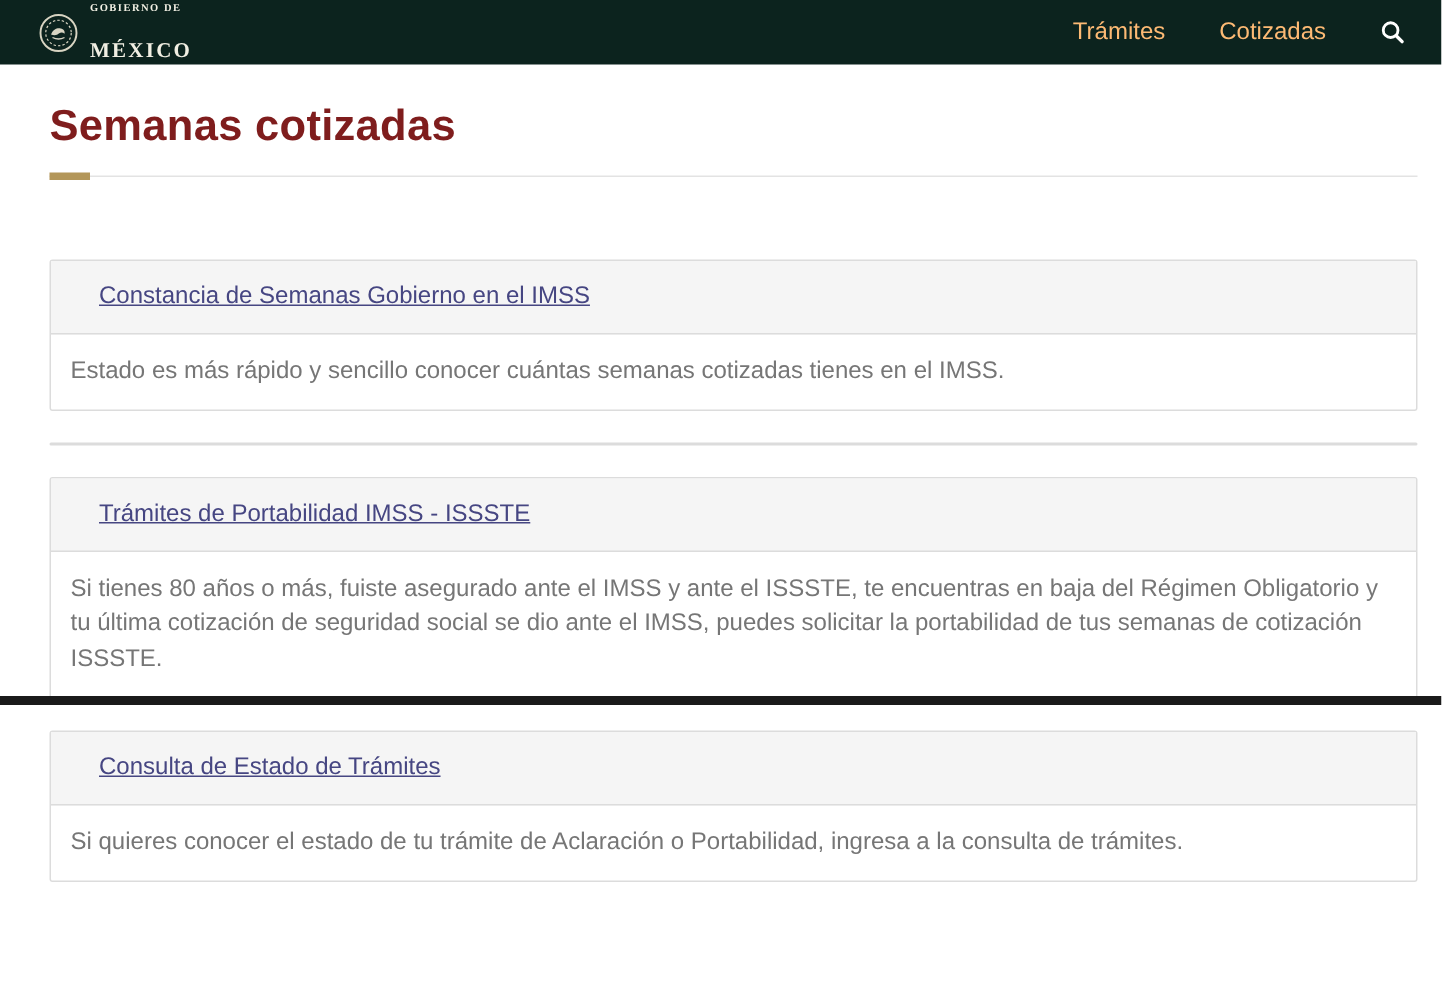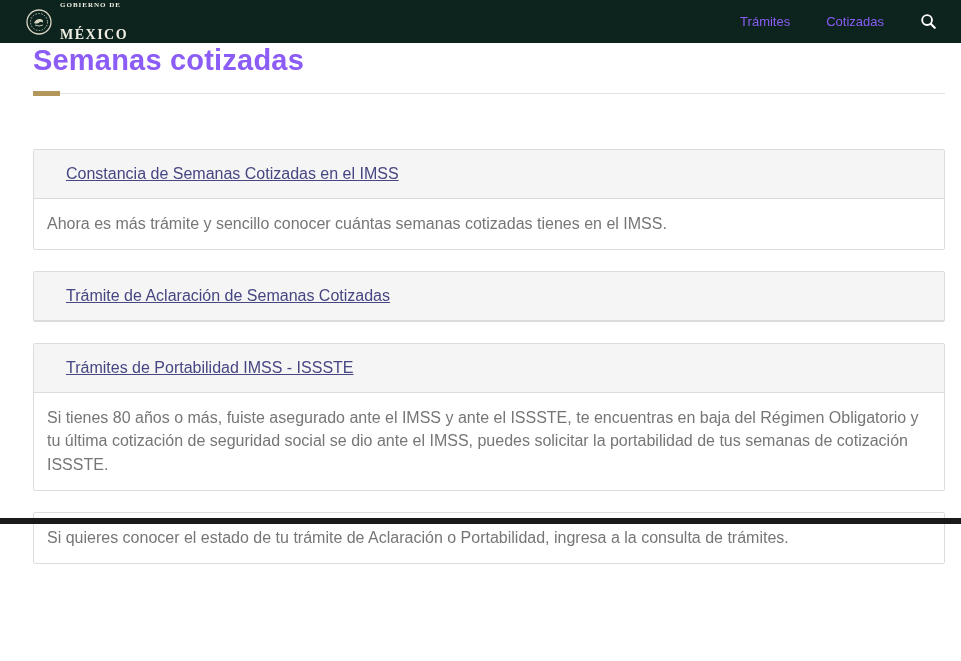--- a/index.html
+++ b/index.html
@@ -1,37 +1,37 @@
 <!DOCTYPE html>
 <html lang="es"><head>
 <meta charset="utf-8">
 <style>
   * { margin:0; padding:0; box-sizing:border-box; }
   html,body { width:961px; height:661px; overflow:hidden; background:#ffffff;
               font-family:"Liberation Sans","DejaVu Sans",sans-serif; }
-  .page { position:relative; width:961px; height:524px; background:#fff; }
+  .page { position:relative; width:961px; height:470px; background:#fff; }
 
   
   .gov-header { height:43px; background:#0c231e; display:flex; align-items:center;
                 justify-content:space-between; padding:0 24px 0 26px; }
   .gov-brand { display:flex; align-items:center; gap:8px; cursor:pointer; }
   .gov-seal { width:26px; height:26px; flex:0 0 auto; }
   .gov-wordmark { display:flex; flex-direction:column; line-height:1; color:#f1efe3; }
   .gov-wordmark .line1 { font-size:7px; letter-spacing:1px; font-weight:bold;
                          font-family:"Liberation Serif","DejaVu Serif",serif; }
   .gov-wordmark .line2 { font-size:14px; font-weight:bold; letter-spacing:1.5px; margin-top:19px;
                          font-family:"Liberation Serif","DejaVu Serif",serif; }
   .gov-nav { display:flex; align-items:center; gap:36px; }
-  .gov-nav a { color:#8b5cf6; text-decoration:none; font-size:13px; cursor:pointer; }
+  .gov-nav a { color:#fdba74; text-decoration:none; font-size:16px; cursor:pointer; }
   .search-btn { background:none; border:none; cursor:pointer; display:flex; align-items:center; }
 
   
   .content { padding:0 16px 0 33px; }
-  .page-title { font-size:29px; font-weight:bold; color:#8b5cf6; letter-spacing:0.2px;
-                padding-top:1px; }
+  .page-title { font-size:29px; font-weight:bold; color:#7f1d1d; letter-spacing:0.2px;
+                padding-top:25px; }
   .title-rule { position:relative; margin-top:14px; height:5px; }
   .title-rule .grayline { position:absolute; left:0; right:0; top:2px; height:1px; background:#e3e3e3; }
   .title-rule .goldseg  { position:absolute; left:0; top:0; width:27px; height:5px; }
 
   
   .cards { margin-top:53px; display:flex; flex-direction:column; gap:21px; }
   .card { border:1px solid #dcdcdc; border-radius:2px; background:#fff; }
   .card-header { background:#f5f5f5; border-bottom:1px solid #dcdcdc; padding:15px 32px; }
   .card-header a { font-size:16px; color:#464682; text-decoration:underline; cursor:pointer; }
   .card-body { padding:13px 13px 14px 13px; font-size:16px; color:#767676; line-height:1.45; }
@@ -80,39 +80,39 @@
 
     <div class="title-rule">
       <span class="grayline"></span>
       <span class="goldseg" style="background:#b39659;"></span>
     </div>
 
     <section class="cards">
 
       <article class="card">
         <div class="card-header">
-          <a href="#">Constancia de Semanas Cotizadas en el IMSS</a>
+          <a href="#">Constancia de Semanas Gobierno en el IMSS</a>
         </div>
-        <div class="card-body">Ahora es más trámite y sencillo conocer cuántas semanas cotizadas tienes en el IMSS.</div>
+        <div class="card-body">Estado es más rápido y sencillo conocer cuántas semanas cotizadas tienes en el IMSS.</div>
       </article>
 
       <article class="card">
-        <div class="card-header">
-          <a href="#">Trámite de Aclaración de Semanas Cotizadas</a>
-        </div>
       </article>
 
       <article class="card">
         <div class="card-header">
           <a href="#">Trámites de Portabilidad IMSS - ISSSTE</a>
         </div>
         <div class="card-body">Si tienes 80 años o más, fuiste asegurado ante el IMSS y ante el ISSSTE, te encuentras en baja del Régimen Obligatorio y tu última cotización de seguridad social se dio ante el IMSS, puedes solicitar la portabilidad de tus semanas de cotización ISSSTE.</div>
       </article>
 
       <article class="card">
+        <div class="card-header">
+          <a href="#">Consulta de Estado de Trámites</a>
+        </div>
         <div class="card-body">Si quieres conocer el estado de tu trámite de Aclaración o Portabilidad, ingresa a la consulta de trámites.</div>
       </article>
 
     </section>
   </main>
 
   <div class="bottom-bar"></div>
 </div>
 
 </body></html>

